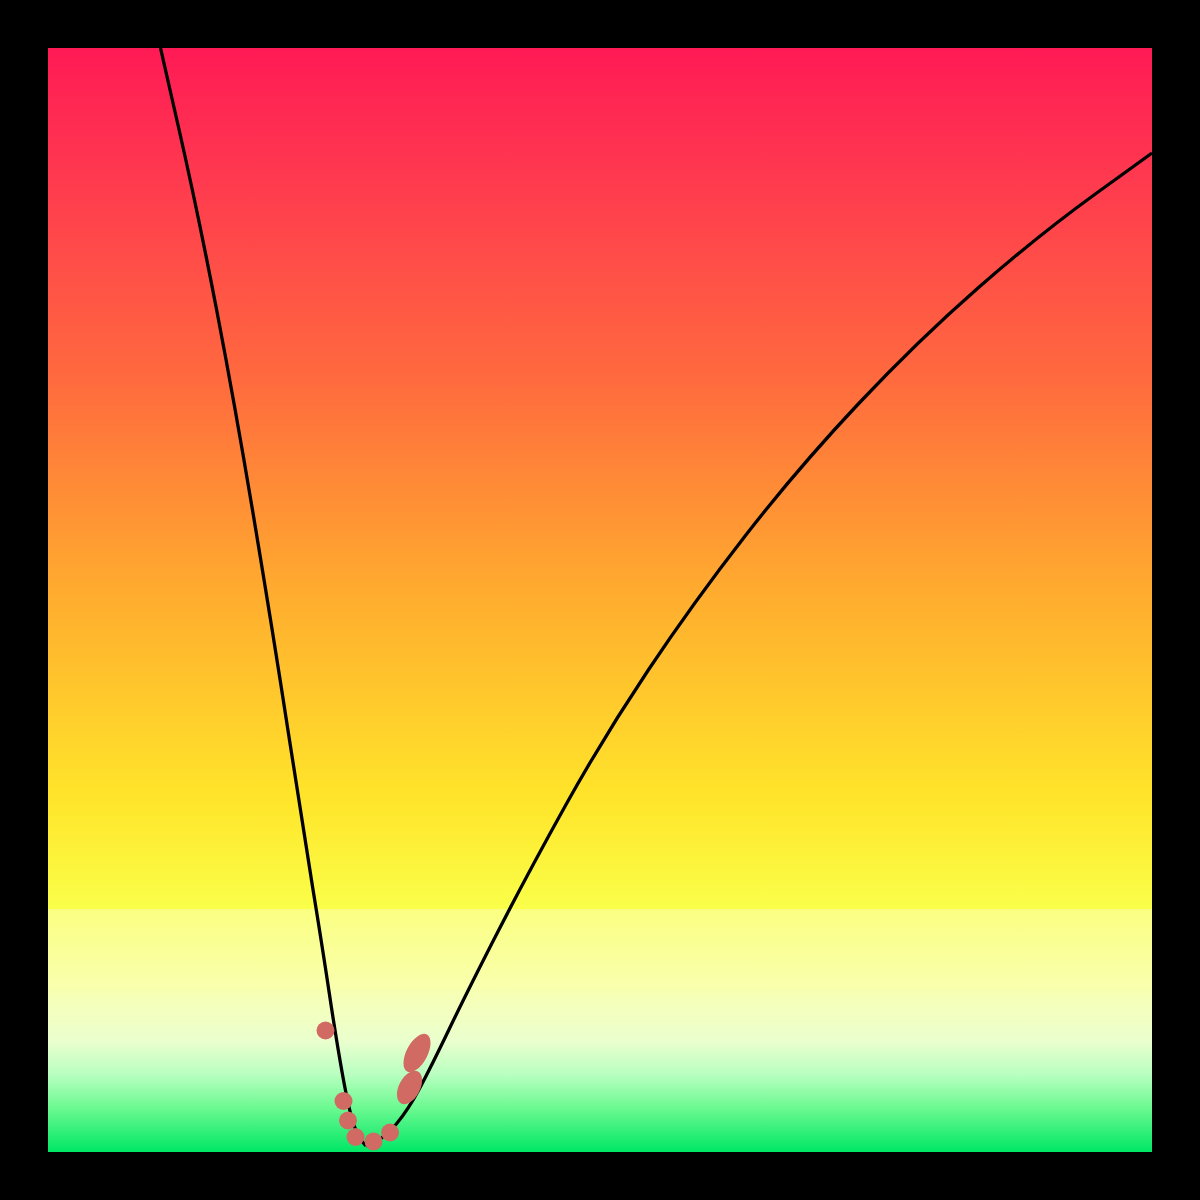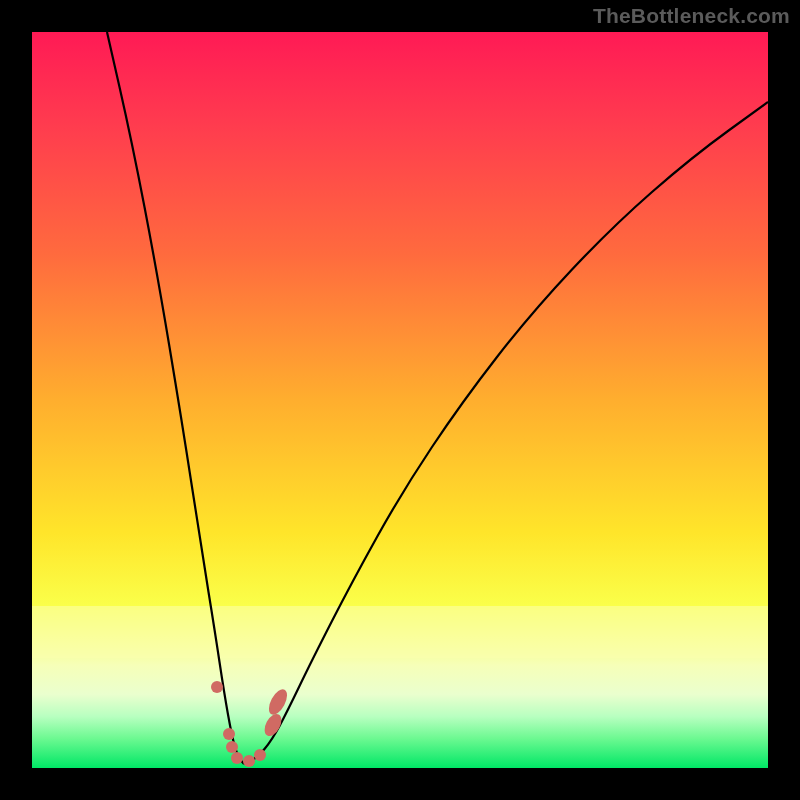--- a/index.html
+++ b/index.html
@@ -84,21 +84,20 @@
   .pill {
     fill: #d06a63;
     stroke: none;
   }
 </style>
 </head>
 <body>
 
 <div class="frame">
 
-  <div class="watermark">TheBottleneck.com</div>
 
   <div class="plot-area">
     <div class="grad-main"></div>
     <div class="grad-bump"></div>
 
     <svg class="curves" viewBox="0 0 736 736">
       <path id="path-left" class="curve-path" d="M 75 0 Q 75 0 87.5 55 Q 100 110 112.5 175 Q 125 240 137.5 315 Q 150 390 160 455 Q 170 520 176.5 560 Q 183 600 187.5 630 Q 192 660 196 682.5 Q 200 705 203 715 Q 206 725 209 728.5 T 212 732"></path>
       <path id="path-right" class="curve-path" d="M 212 732 Q 212 732 218.5 729 Q 225 726 232.5 717 Q 240 708 247.5 694 Q 255 680 267.5 654 Q 280 628 300 589 Q 320 550 345 505 Q 370 460 400 415 Q 430 370 465 325 Q 500 280 540 237.5 Q 580 195 620 160 Q 660 125 698 97.5 T 736 70"></path>
       <g id="markers">
           <circle cx="185" cy="655" r="6" class="dot" fill="#d06a63"></circle>

